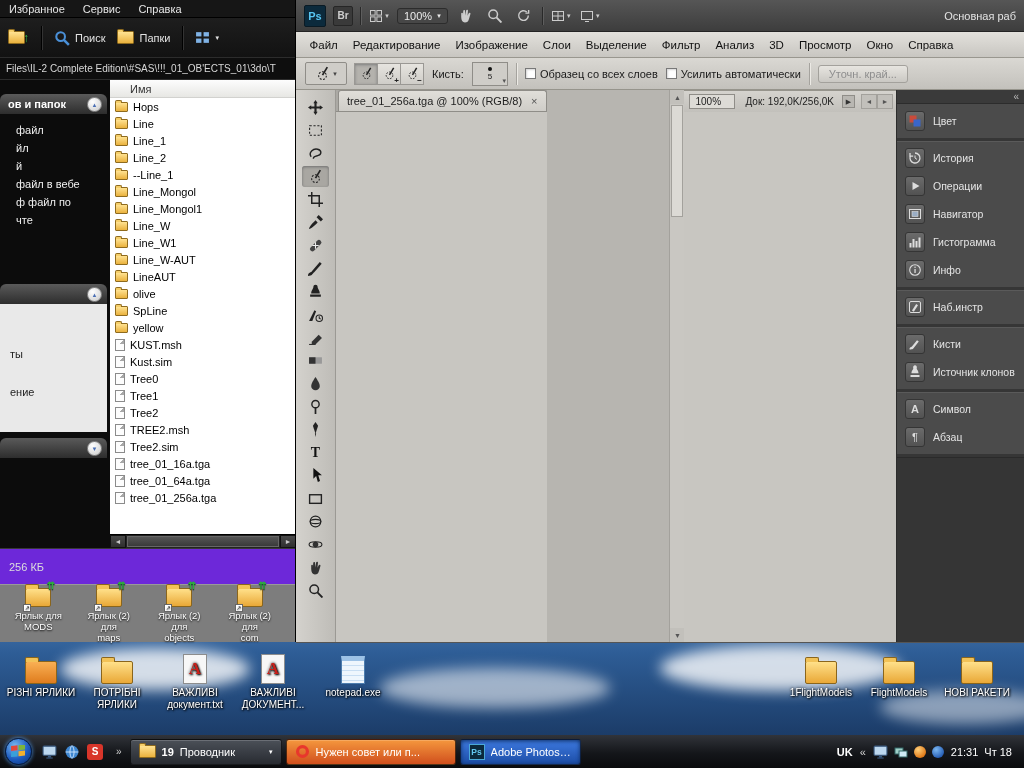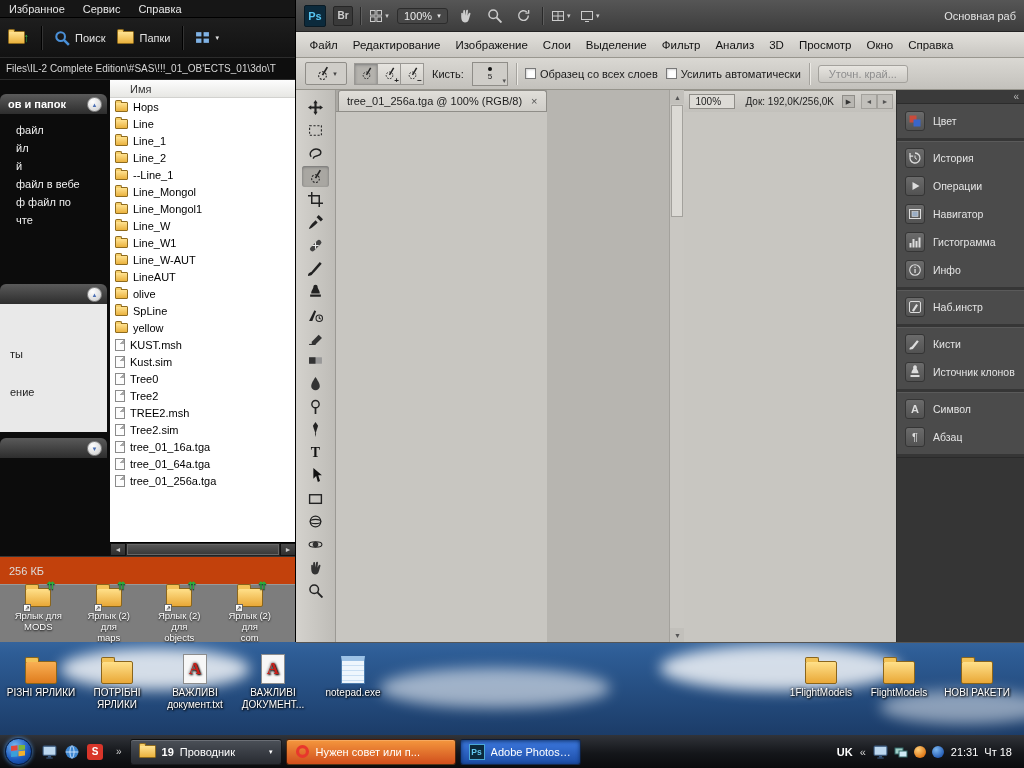--- a/index.html
+++ b/index.html
@@ -71,21 +71,21 @@
     border:1px solid #8f6b1e;border-bottom:0;border-radius:2px 2px 0 0;}
   .fol.md{width:17px;height:13px;}
   .pag{display:inline-block;position:relative;width:10px;height:12px;flex:none;
     background:#fdfdfd;border:1px solid #8b8b8b;}
   .pag::after{content:"";position:absolute;top:0;right:0;width:4px;height:4px;
     background:linear-gradient(135deg,#ffffff 49%,#a8a8a8 50%);}
   .x-hscroll{height:14px;flex:none;background:#222;border-top:1px solid #000;display:flex;}
   .xsb{width:16px;background:linear-gradient(#4a4a4a,#2e2e2e);color:#c9c9c9;font-size:7px;
     display:flex;align-items:center;justify-content:center;border:1px solid #111;}
   .xsb-thumb{flex:1;background:linear-gradient(#555,#3a3a3a);border:1px solid #666;margin:1px;}
-  .x-status{height:28px;flex:none;background:#c2410c;border-top:1px solid #383838;color:#ddd;
+  .x-status{height:36px;flex:none;background:#6d28d9;border-top:1px solid #383838;color:#ddd;
     font-size:11px;display:flex;align-items:center;padding-left:9px;}
 
   
   .shortcuts{position:absolute;left:0;top:584px;width:296px;height:58px;background:#7d7d7d;
     display:flex;gap:18px;padding:4px 20px 0 12px;box-shadow:inset 0 1px 0 #999;}
   .sc-item{width:62px;text-align:center;color:#fff;font-size:9.5px;line-height:1.15;
     text-shadow:0 1px 2px #000;white-space:pre-line;}
   .scIco{position:relative;display:inline-block;margin-bottom:1px;}
   .scUp{position:absolute;right:-4px;top:-8px;color:#2fae3e;font-size:10px;font-weight:bold;
     text-shadow:0 1px 1px #022;}
@@ -401,20 +401,24 @@
             <span class="pag"></span>
             <span>KUST.msh</span>
           </div>
           <div class="x-row">
             <span class="pag"></span>
             <span>Kust.sim</span>
           </div>
           <div class="x-row">
             <span class="pag"></span>
             <span>Tree0</span>
+          </div>
+          <div class="x-row">
+            <span class="pag"></span>
+            <span>Tree1</span>
           </div>
           <div class="x-row">
             <span class="pag"></span>
             <span>Tree2</span>
           </div>
           <div class="x-row">
             <span class="pag"></span>
             <span>TREE2.msh</span>
           </div>
           <div class="x-row">

